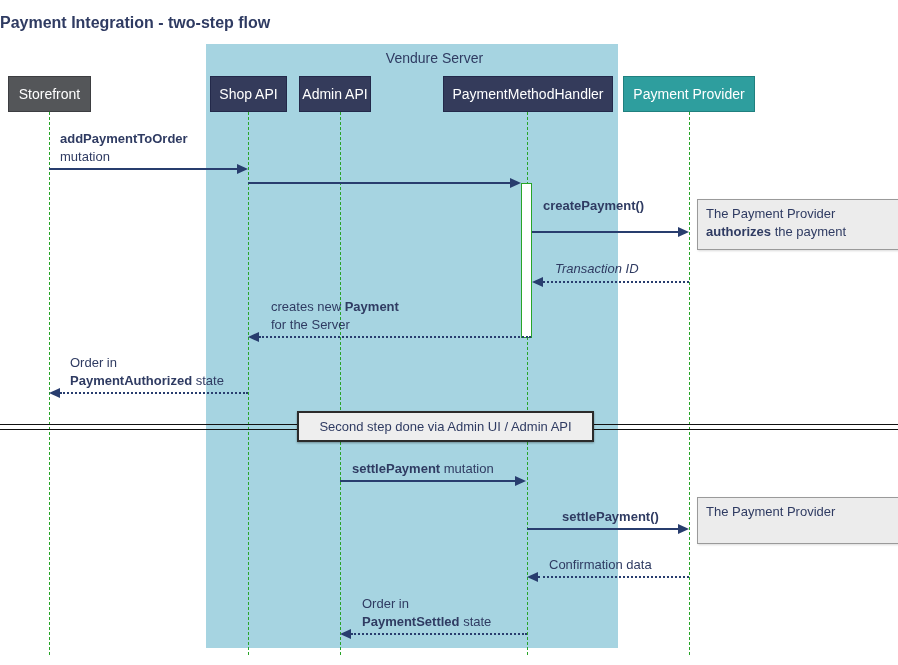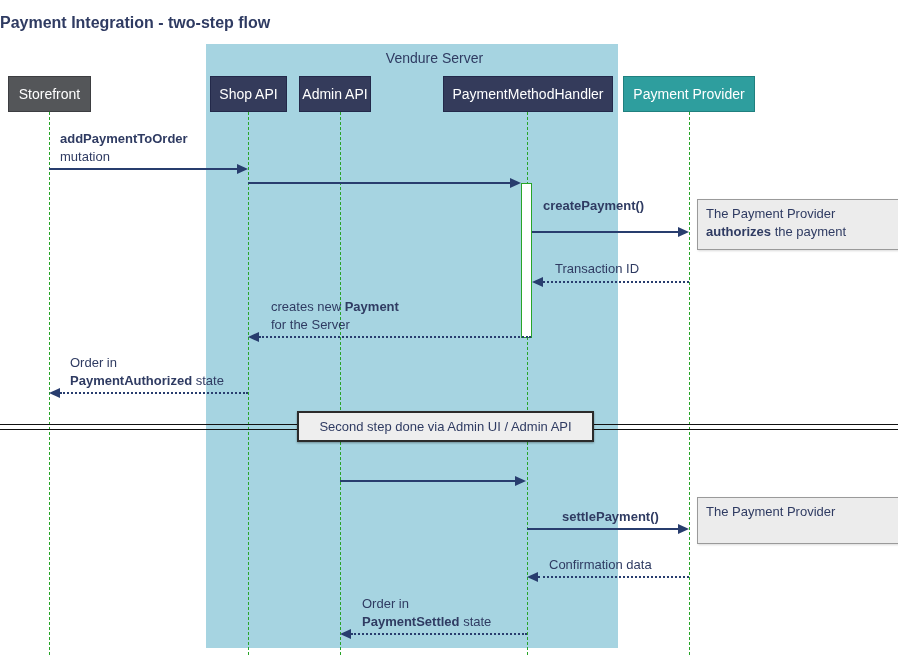--- a/index.html
+++ b/index.html
@@ -115,21 +115,21 @@
 
   <div class="msg-line" style="left:248px; top:182px; width:263px;"></div>
   <div class="ah ah-r" style="left:510px; top:178px;"></div>
 
   <div class="msg-label" style="left:543px; top:197px;">
     <span class="b">createPayment()</span>
   </div>
   <div class="msg-line" style="left:532px; top:231px; width:147px;"></div>
   <div class="ah ah-r" style="left:678px; top:227px;"></div>
 
-  <div class="msg-label" style="left:555px; top:260px;">
+  <div class="msg-label" style="left:555px; top:260px;font-style:italic;">
     <span>Transaction ID</span>
   </div>
   <div class="msg-line dotted" style="left:543px; top:281px; width:146px;"></div>
   <div class="ah ah-l" style="left:532px; top:277px;"></div>
 
   <div class="msg-label" style="left:271px; top:298px;">
     <div><span>creates new </span><span class="b">Payment</span></div>
     <div><span>for the Server</span></div>
   </div>
   <div class="msg-line dotted" style="left:259px; top:336px; width:272px;"></div>
@@ -141,20 +141,23 @@
   </div>
   <div class="msg-line dotted" style="left:60px; top:392px; width:188px;"></div>
   <div class="ah ah-l" style="left:49px; top:388px;"></div>
 
   <div class="divider-line" style="top:424px;"></div>
   <div class="divider-line" style="top:429px;"></div>
   <div class="divider-box">
     <span>Second step done via Admin UI / Admin API</span>
   </div>
 
+  <div class="msg-label" style="left:352px; top:460px;">
+    <span class="b">settlePayment</span><span> mutation</span>
+  </div>
   <div class="msg-line" style="left:340px; top:480px; width:176px;"></div>
   <div class="ah ah-r" style="left:515px; top:476px;"></div>
 
   <div class="msg-label" style="left:562px; top:508px;">
     <span class="b">settlePayment()</span>
   </div>
   <div class="msg-line" style="left:527px; top:528px; width:152px;"></div>
   <div class="ah ah-r" style="left:678px; top:524px;"></div>
 
   <div class="msg-label" style="left:549px; top:556px;">

